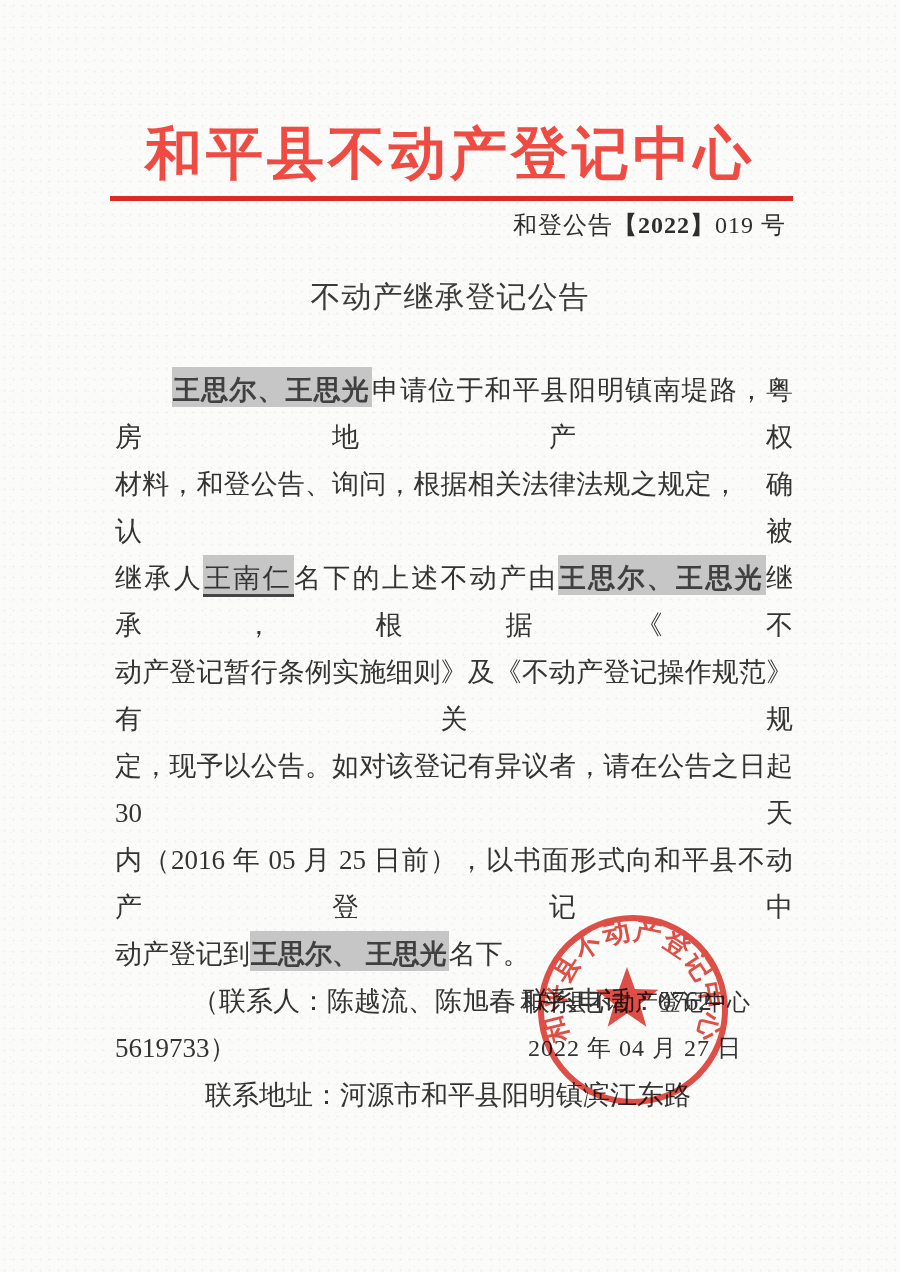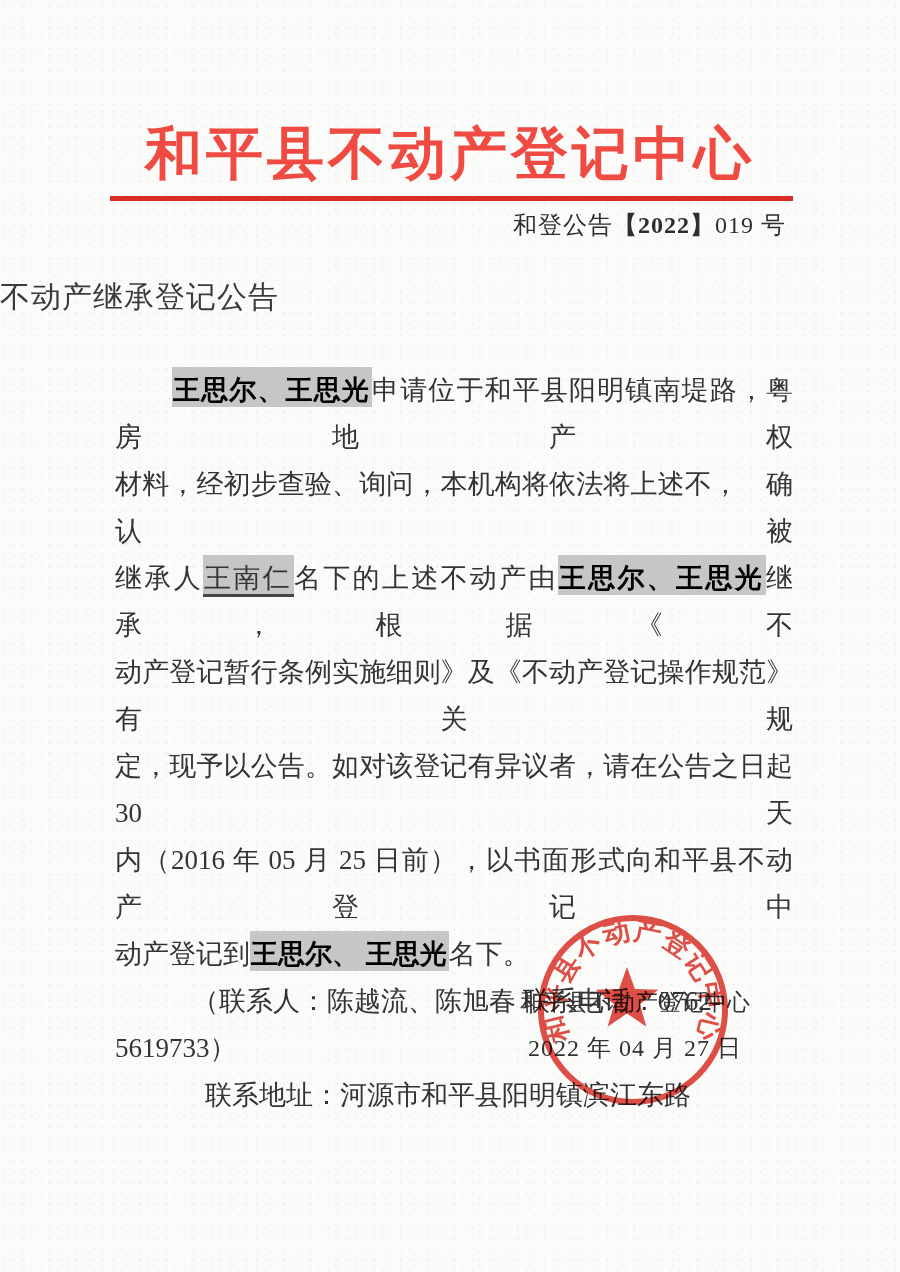--- a/index.html
+++ b/index.html
@@ -28,37 +28,37 @@
     position:absolute;left:110px;top:196px;width:683px;height:5px;
     background:#d92c25;
   }
   .doc-no{
     position:absolute;top:209px;right:114px;
     font-size:24px;color:#2e2e2e;letter-spacing:1px;white-space:nowrap;
   }
   .doc-no .bold-seg{font-weight:bold;}
   .title{
     position:absolute;top:277px;left:0;width:100%;
-    text-align:left;font-size:30px;color:#3b3b3b;letter-spacing:1px;
+    text-align:center;font-size:30px;color:#3b3b3b;letter-spacing:1px;
   }
   .body-block{
     position:absolute;left:115px;top:367px;width:678px;
     font-size:27px;line-height:47px;color:#343434;
   }
   .line{
     text-align:justify;text-align-last:justify;
     text-justify:inter-ideograph;
   }
   .line.indent{text-indent:57px;}
   .line.last{text-align-last:left;}
   .line.plain{text-align:left;text-align-last:left;}
   .line.ind-contact{text-indent:77px;}
   .line.ind-addr{text-indent:90px;}
   .hl{background:#c6c6c6;padding:8px 2px 2px 1px;}
-  .bold-name{font-weight:bold;color:#000000;}
+  .bold-name{font-weight:bold;color:#404040;}
   .ul-name{border-bottom:3px solid #454545;padding-bottom:1px;}
   .sig-org{
     position:absolute;left:505px;top:987px;width:260px;
     text-align:center;font-size:23px;color:#333;white-space:nowrap;
   }
   .sig-date{
     position:absolute;left:505px;top:1032px;width:260px;
     text-align:center;font-size:24px;color:#333;letter-spacing:1px;white-space:nowrap;
   }
   .seal{
@@ -74,21 +74,21 @@
   <div class="header-org">和平县不动产登记中心</div>
 
   <div class="red-rule"></div>
 
   <div class="doc-no"><span>和登公告</span><span class="bold-seg">【2022】</span><span>019 号</span></div>
 
   <div class="title">不动产继承登记公告</div>
 
   <div class="body-block">
     <div class="line indent"><span class="hl bold-name">王思尔、王思光</span><span>申请位于和平县阳明镇南堤路，粤房地产权</span></div>
-    <div class="line">材料，经初步查验、询问，本机构将依法将上述不，　确认被</div>
+    <div class="line">材料，和登公告、询问，根据相关法律法规之规定，　确认被</div>
     <div class="line"><span>继承人</span><span class="hl ul-name">王南仁</span><span>名下的上述不动产由</span><span class="hl bold-name">王思尔、王思光</span><span>继承，根据《不</span></div>
     <div class="line">动产登记暂行条例实施细则》及《不动产登记操作规范》有关规</div>
     <div class="line">定，现予以公告。如对该登记有异议者，请在公告之日起 30 天</div>
     <div class="line">内（2016 年 05 月 25 日前），以书面形式向和平县不动产登记中</div>
     <div class="line last"><span>动产登记到</span><span class="hl bold-name">王思尔、 王思光</span><span>名下。</span></div>
     <div class="line plain ind-contact">（联系人：陈越流、陈旭春 联系电话：0762-5619733）</div>
     <div class="line plain ind-addr">联系地址：河源市和平县阳明镇滨江东路</div>
 
   </div>
 

